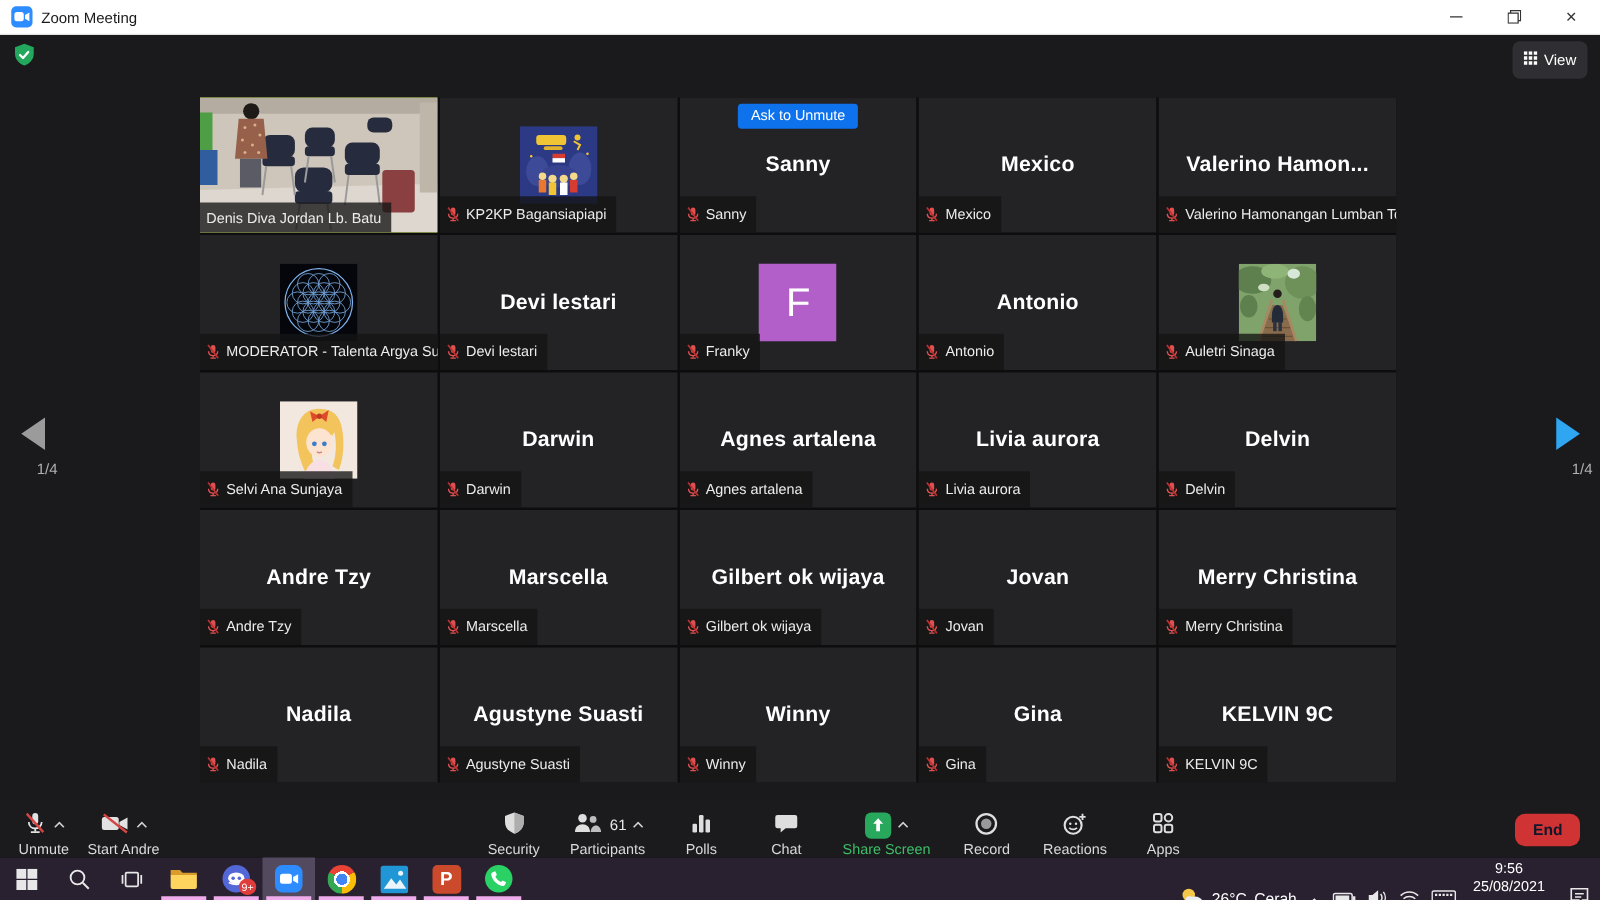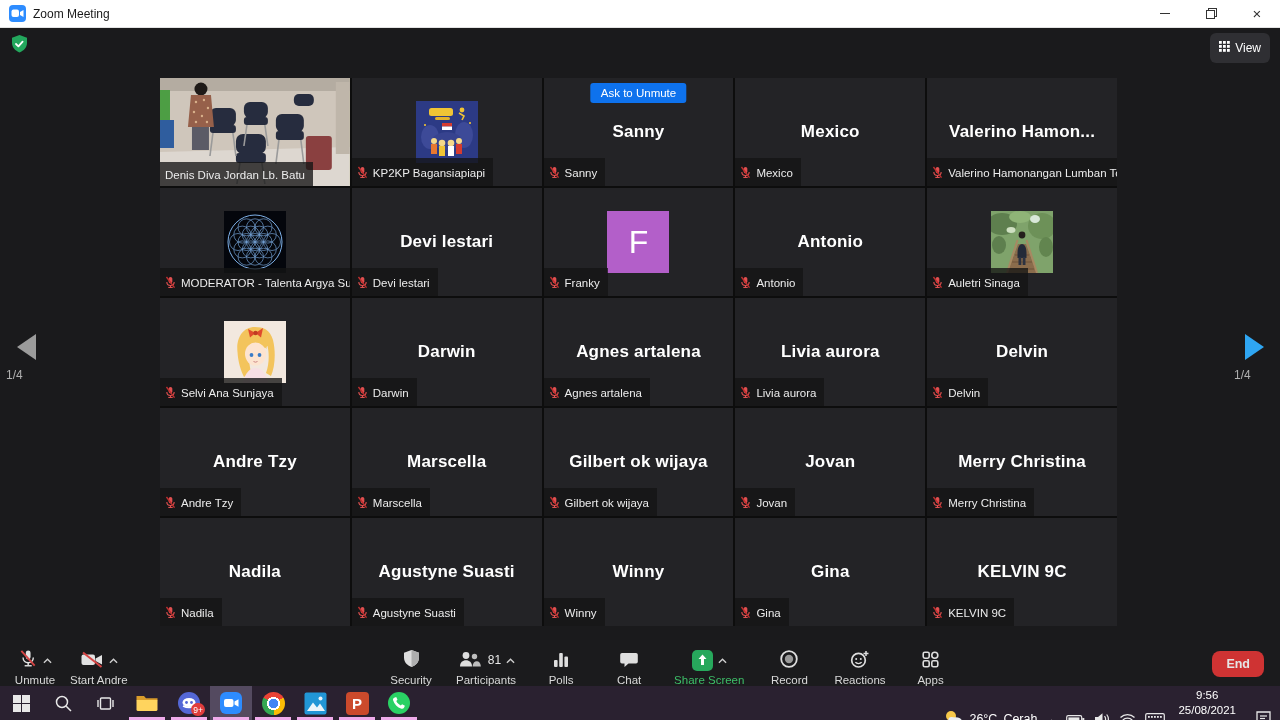--- a/index.html
+++ b/index.html
@@ -32,37 +32,37 @@
   .avatar-box{position:absolute;left:50%;top:50%;transform:translate(-50%,-50%);width:62px;height:62px;display:none;}
   .avatar-letter{display:none;position:absolute;left:50%;top:50%;transform:translate(-50%,-50%);
     width:62px;height:62px;color:#fff;font-size:32px;display:none;align-items:center;justify-content:center;}
   .avatar-video{position:absolute;inset:0;width:100%;height:100%;display:none;}
   .name-chip{position:absolute;left:0;bottom:0;background:rgba(20,20,20,.78);color:#ececec;
     font-size:11.5px;line-height:1;padding:8px 8px 5px 5px;display:flex;align-items:center;gap:5px;
     max-width:180px;white-space:nowrap;overflow:hidden;z-index:3;}
   .ask-btn{display:none;position:absolute;top:5px;left:50%;transform:translateX(-50%);
     background:#0e72ed;color:#fff;font-size:11.5px;padding:4px 10px;border-radius:3px;z-index:4;white-space:nowrap;}
 
-  .pager{position:absolute;width:40px;text-align:left;top:306px;color:#b0b0b0;font-size:12px;}
+  .pager{position:absolute;width:40px;text-align:right;top:306px;color:#b0b0b0;font-size:12px;}
   .pager.left{left:6px;} .pager.right{right:6px;}
   .tri{width:0;height:0;margin:0 auto 8px;}
   .tri-left{border-top:13px solid transparent;border-bottom:13px solid transparent;border-right:19px solid #9b9b9b;}
   .tri-right{border-top:13px solid transparent;border-bottom:13px solid transparent;border-left:19px solid #2fa6f2;}
 
   
   .ztoolbar{position:absolute;top:640px;left:0;width:1280px;height:46px;background:#1b1b1d;}
   .tb-group-left{position:absolute;left:10px;top:0;height:46px;display:flex;gap:8px;}
   .tb-group-center{position:absolute;left:386px;top:0;height:46px;display:flex;gap:18px;}
   .tb-btn{display:flex;flex-direction:column;align-items:center;justify-content:flex-end;
     color:#d9d9d9;font-size:11.5px;height:46px;padding:0 2px 5px;gap:3px;min-width:46px;}
   .tb-iconrow{display:flex;align-items:center;gap:5px;height:22px;}
   .tb-label-green{color:#3dbf68;}
   .share-sq{width:21px;height:21px;border-radius:5px;background:#27a85c;display:flex;align-items:center;justify-content:center;}
   .count{font-size:12px;color:#e8e8e8;}
-  .end-btn{position:absolute;right:16px;top:11px;background:#cf3333;color:#e5e5e5;font-size:12.5px;
+  .end-btn{position:absolute;right:16px;top:11px;background:#cf3333;color:#0f172a;font-size:12.5px;
     font-weight:bold;padding:6px 14px;border-radius:8px;}
 
   
   .taskbar{position:absolute;top:686px;left:0;width:1280px;height:34px;background:#2a2130;
     display:flex;align-items:center;}
   .tk-icon{width:42px;height:34px;display:flex;align-items:center;justify-content:center;position:relative;flex:0 0 auto;}
   .tk-icon.active-app{background:#544a60;}
   .run-line{position:absolute;left:3px;right:3px;bottom:0;height:3px;background:#efabeb;}
   .badge{position:absolute;right:5px;bottom:4px;min-width:13px;height:13px;border-radius:7px;background:#e03c3c;
     color:#fff;font-size:8.5px;display:flex;align-items:center;justify-content:center;padding:0 2px;box-sizing:border-box;}
@@ -775,21 +775,21 @@
       <div class="tb-btn">
         <div class="tb-iconrow">
           <span>
             <svg width="26" height="19" viewBox="0 0 26 19">
                 <circle cx="9" cy="5.5" r="3.4" fill="#dedede"></circle>
                 <path d="M3 16.5 c0-4 2.6-6.2 6-6.2 s6 2.2 6 6.2 z" fill="#dedede"></path>
                 <circle cx="17.5" cy="6.5" r="2.7" fill="#bdbdbd"></circle>
                 <path d="M15.5 16.5 c.3-3.4 2-5.2 4.3-5.2 2.1 0 3.8 1.8 4.1 5.2 z" fill="#bdbdbd"></path>
               </svg>
           </span>
-          <span class="count">81</span>
+          <span class="count">61</span>
           <span>
             <svg width="9" height="6" viewBox="0 0 10 6">
                 <path d="M1 5 L5 1 L9 5" stroke="#cfcfcf" stroke-width="1.5" fill="none"></path>
               </svg>
           </span>
         </div>
         <span>Participants</span>
       </div>
       <div class="tb-btn">
         <div class="tb-iconrow">

